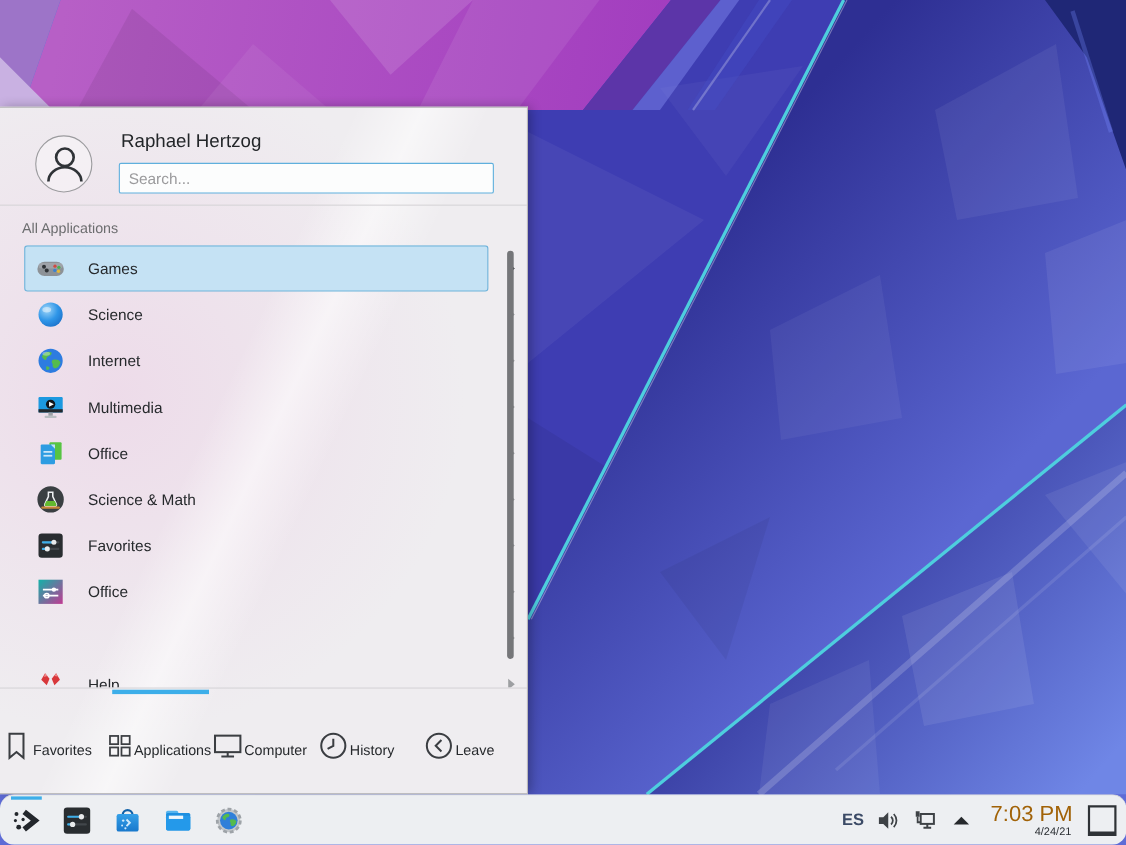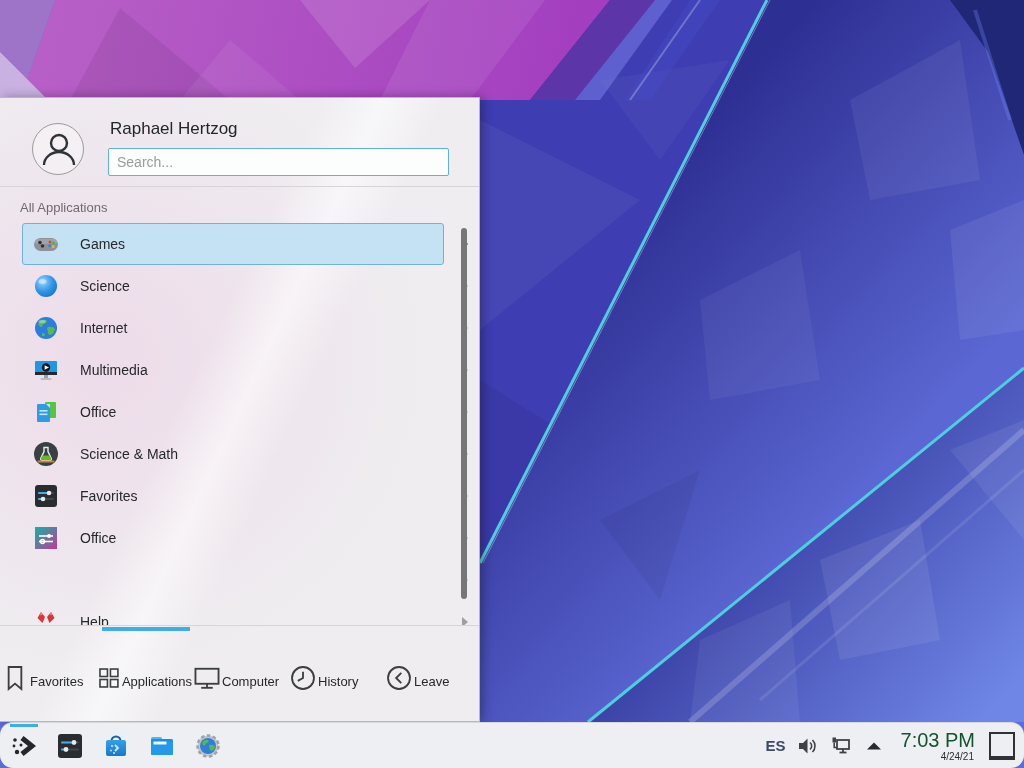--- a/index.html
+++ b/index.html
@@ -61,21 +61,21 @@
              display:flex; align-items:center;border-radius:13px; }
   .tb-apps { display:flex; align-items:center; gap:18px; padding-left:10px; }
   .tb-app { position:relative; width:28px; height:28px; }
   .tb-app svg { width:28px; height:28px; }
   .active-bar { position:absolute; left:0; top:-8px; width:28px; height:3px; background:#3daee9; }
   .tb-right { margin-left:auto; display:flex; align-items:center; }
   .tray { display:flex; align-items:center; gap:11px; }
   .kbd-layout { font-size:15px; font-weight:bold; color:#3b4a66; }
   .tray svg { width:22px; height:22px; }
   .clock { margin-left:16px; display:flex; flex-direction:column; align-items:flex-end; line-height:1; }
-  .clock-time { font-size:20px; color:#14532d; }
+  .clock-time { font-size:20px; color:#a16207; }
   .clock-date { font-size:10px; color:#2a2e32; margin-top:2px; margin-right:1px; }
   .show-desktop { margin-left:14px; margin-right:9px; width:26px; height:28px;
                   border:2px solid #2e3236; border-bottom:4px solid #2e3236; background:transparent; }
 </style>
 </head>
 <body>
 
 <div class="desktop">
 
   <svg class="wallpaper" viewBox="0 0 1024 768" preserveAspectRatio="none">

